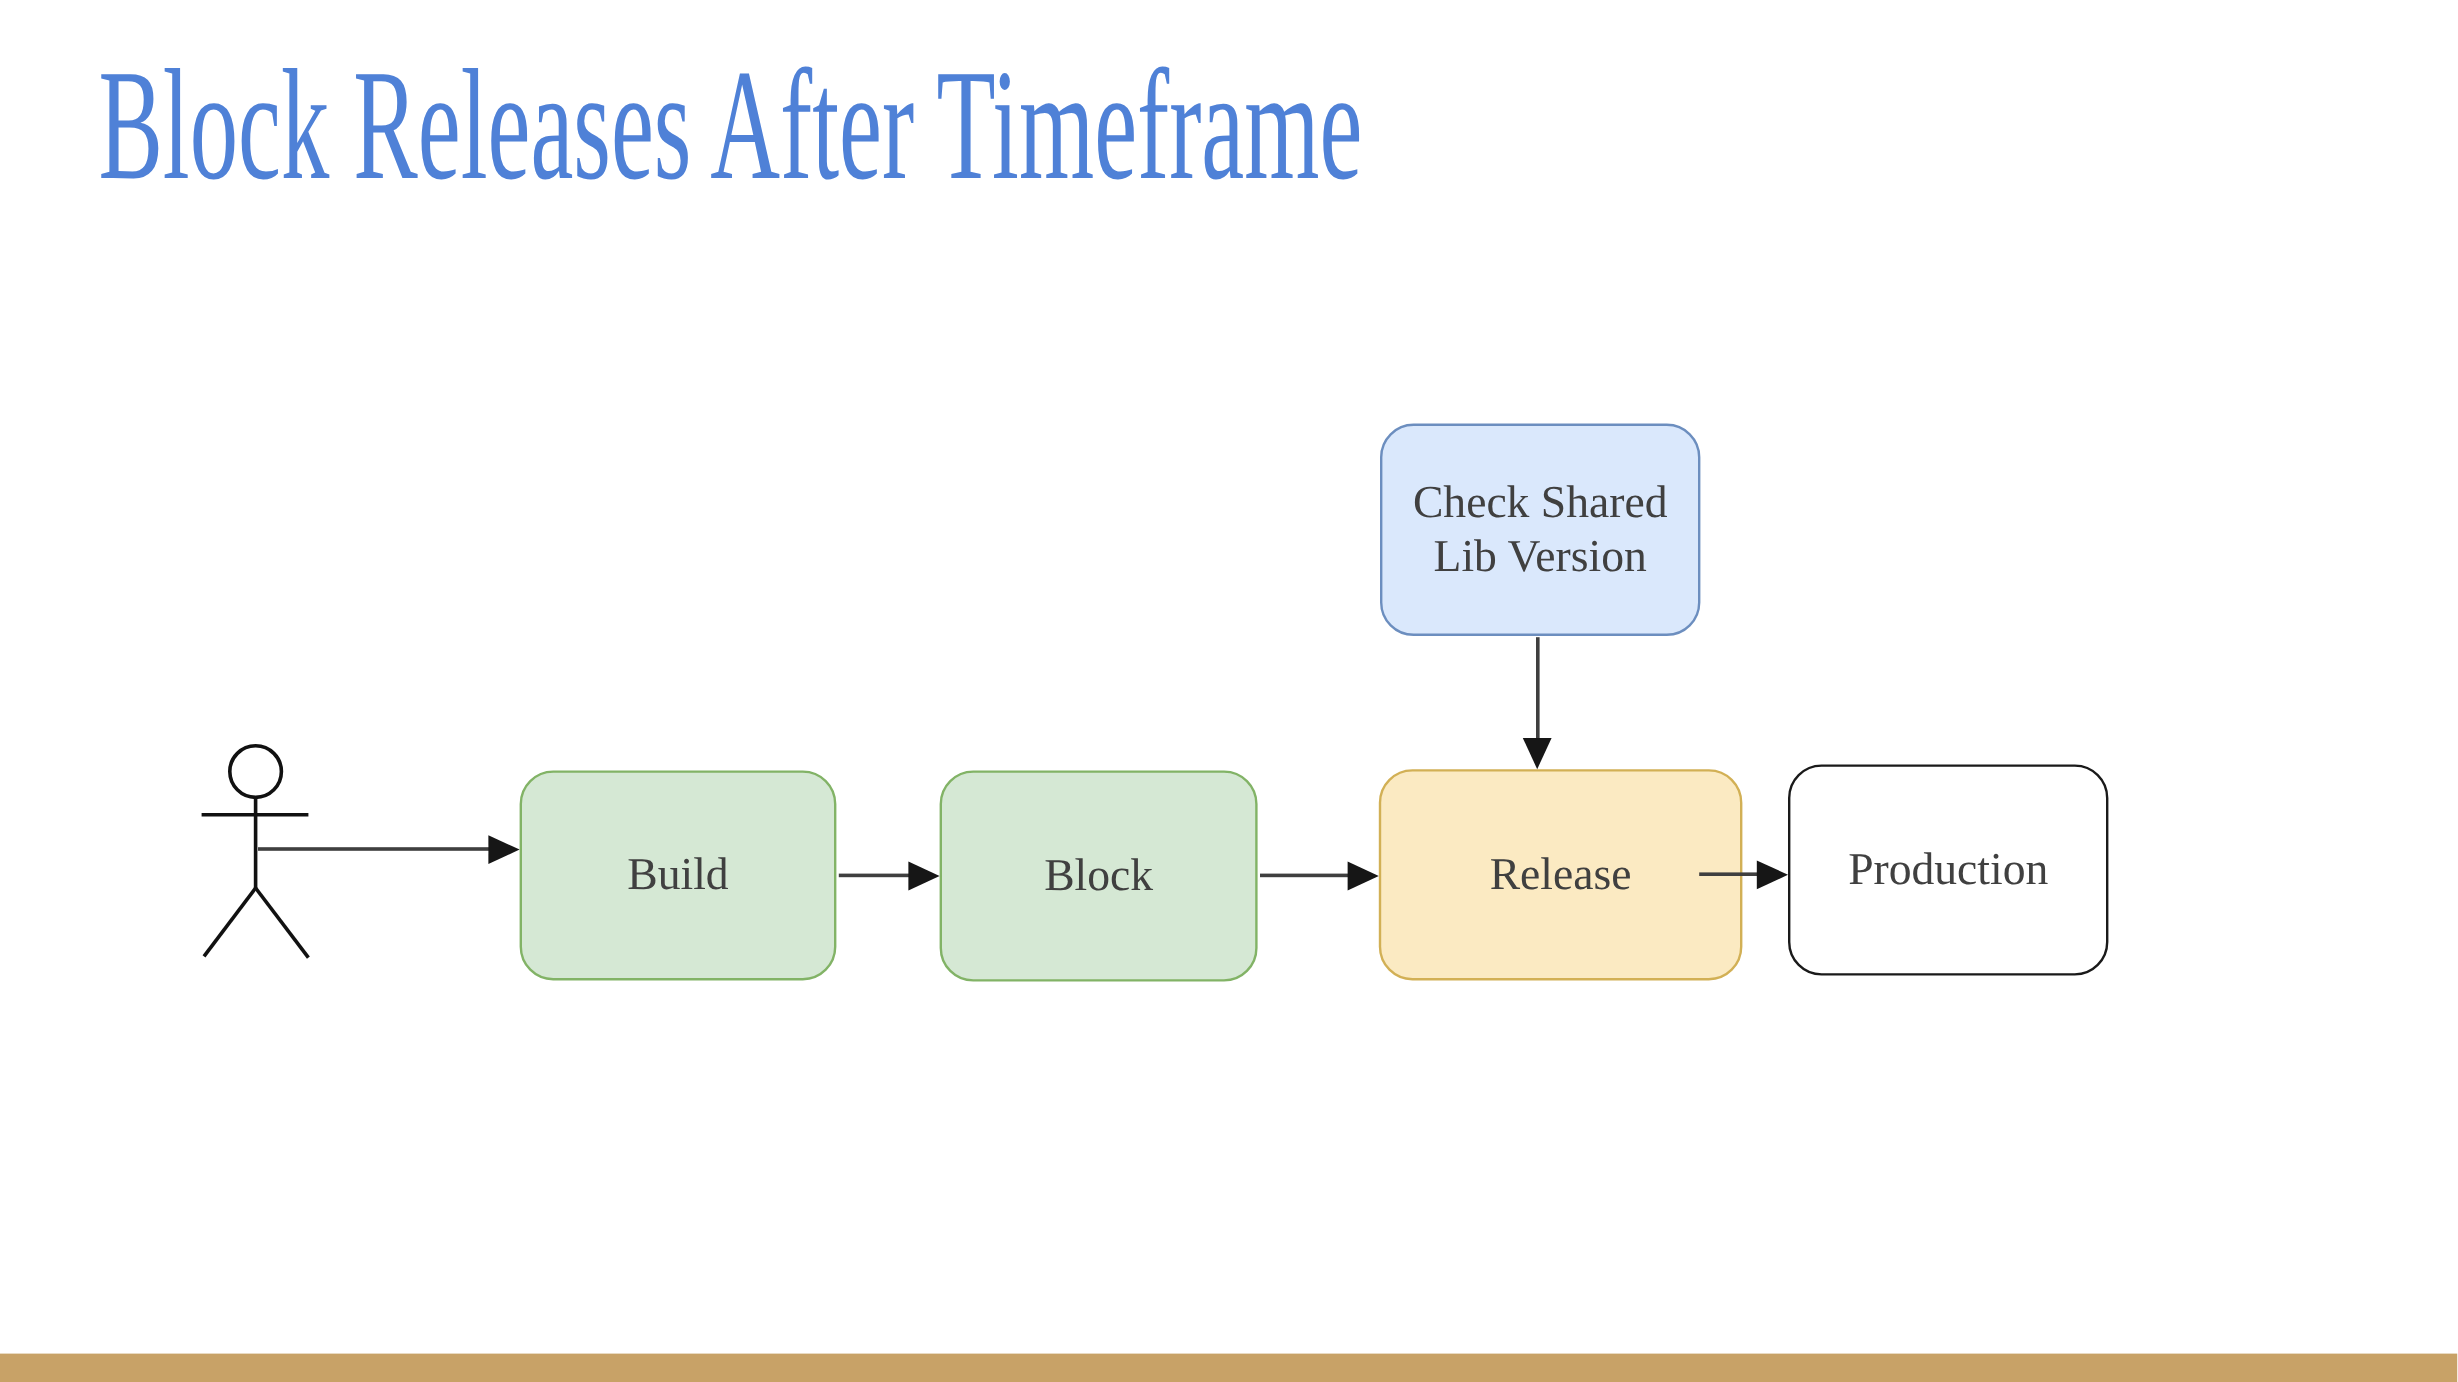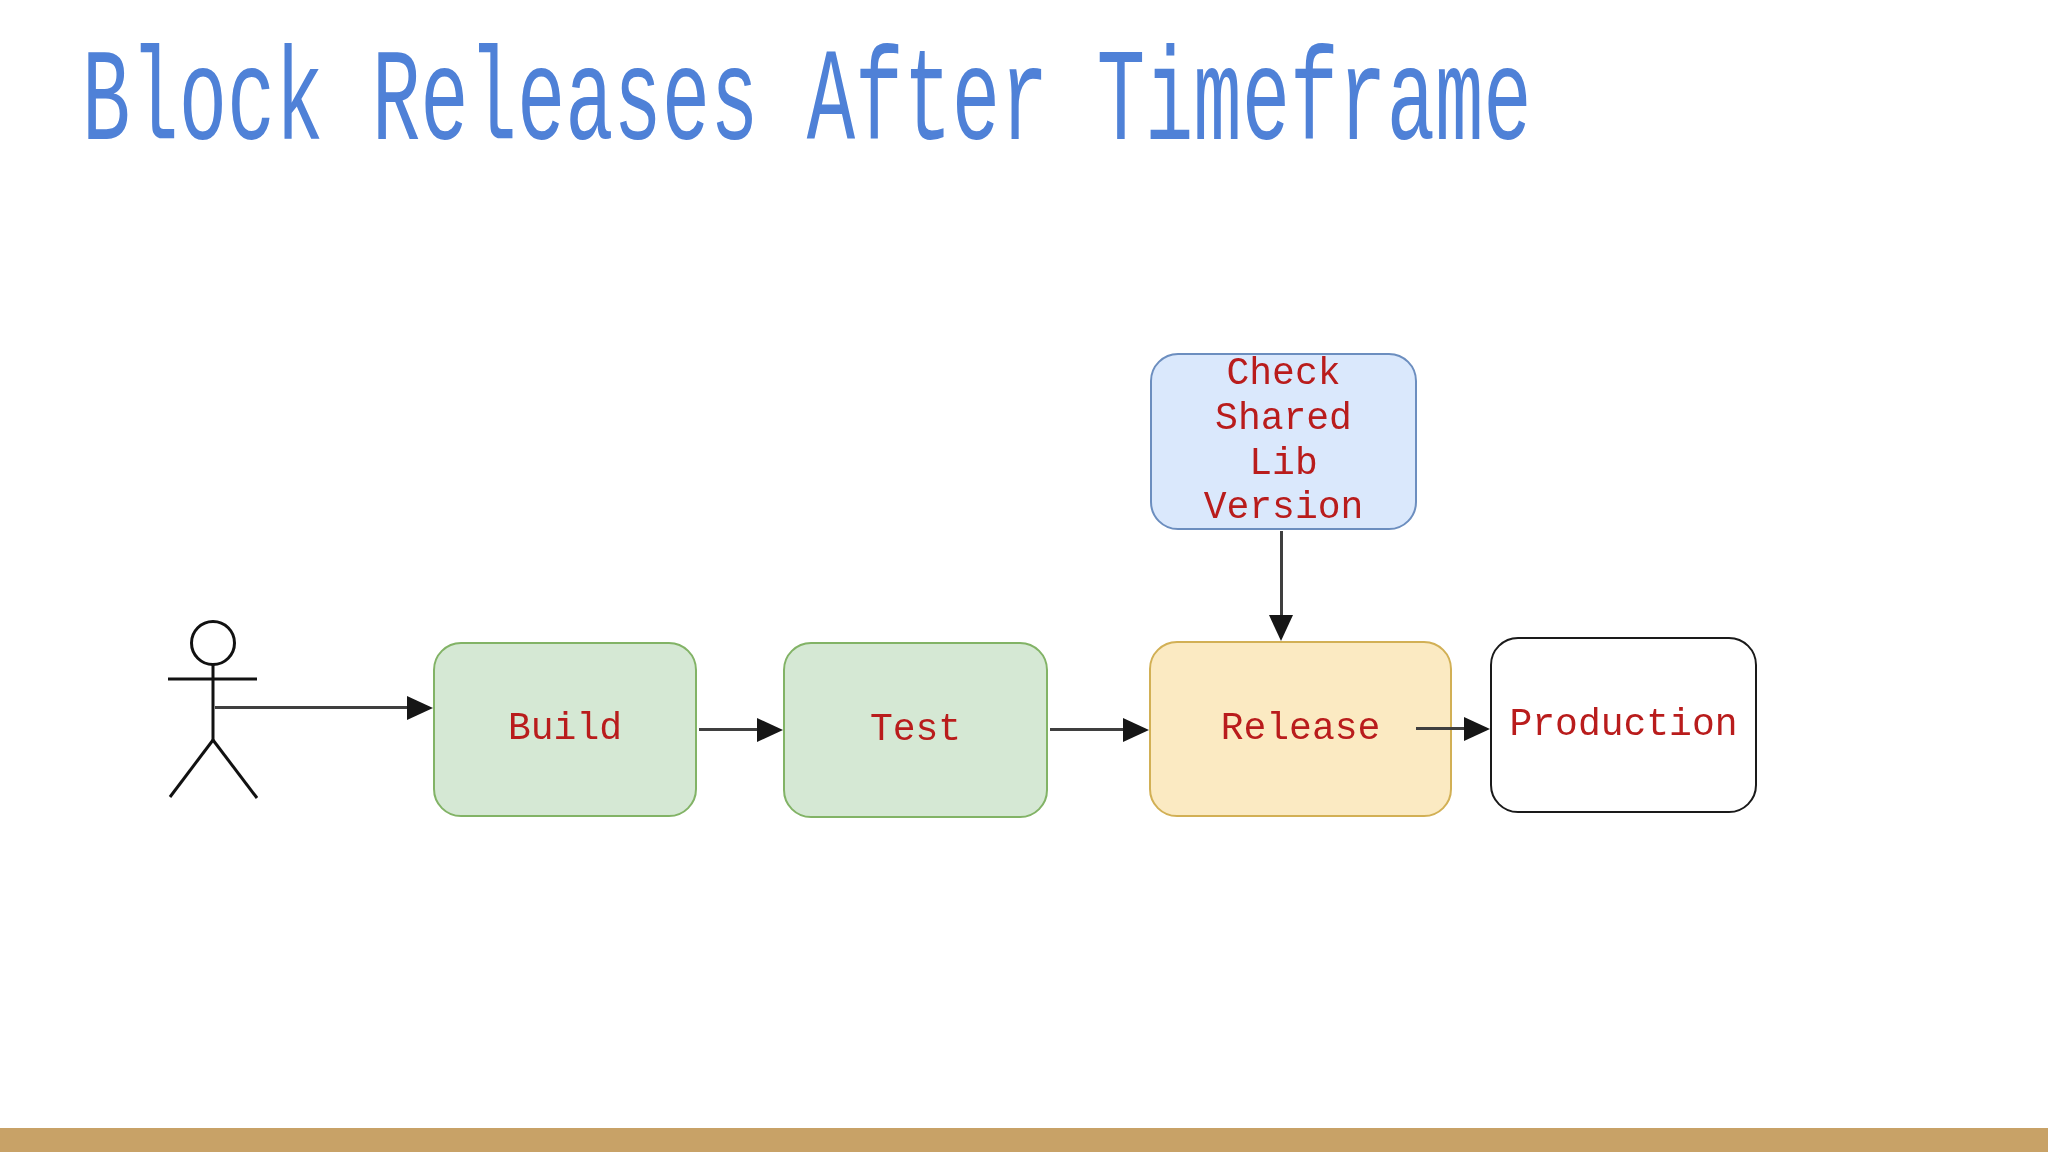--- a/index.html
+++ b/index.html
@@ -2,21 +2,21 @@
 <html><head>
 <meta charset="utf-8">
 <style>
   html, body { margin: 0; padding: 0; background: #ffffff; }
   .slide {
     position: relative;
     width: 2048px;
     height: 1152px;
     background: #ffffff;
     overflow: hidden;
-    font-family: Liberation Mono, monospace;
+    font-family: Liberation Serif, serif;
   }
 
   
   .title {
     position: absolute;
     left: 82px;
     top: 38px;
     margin: 0;
     font-size: 132px;
     font-weight: 400;
@@ -32,21 +32,21 @@
   .node {
     position: absolute;
     box-sizing: border-box;
     border-radius: 28px;
     border: 2.5px solid;
     display: flex;
     align-items: center;
     justify-content: center;
     text-align: center;
     font-size: 38px;
-    color: #b91c1c;
+    color: #404040;
     line-height: 1.18;
     padding: 0 18px;
   }
   .node-green  { background: #d5e8d4; border-color: #82b366; }
   .node-yellow { background: #fbeac2; border-color: #d2b055; }
   .node-blue   { background: #dae8fc; border-color: #6c8ebf; }
   .node-plain  { background: #ffffff; border-color: #1a1a1a; }
 
   #node-build      { left: 433px;  top: 642px; width: 264px; height: 175px; }
   #node-test       { left: 783px;  top: 642px; width: 265px; height: 176px; }
@@ -117,21 +117,21 @@
     <line x1="63" y1="50.5" x2="63" y2="126" stroke="#111111" stroke-width="3"></line>
     <line x1="63" y1="126" x2="20" y2="183" stroke="#111111" stroke-width="3"></line>
     <line x1="63" y1="126" x2="107" y2="184" stroke="#111111" stroke-width="3"></line>
   </svg>
 
   <div id="node-build" class="node node-green">
     <span>Build</span>
   </div>
 
   <div id="node-test" class="node node-green">
-    <span>Test</span>
+    <span>Block</span>
   </div>
 
   <div id="node-release" class="node node-yellow">
     <span>Release</span>
   </div>
 
   <div id="node-production" class="node node-plain">
     <span>Production</span>
   </div>
 

